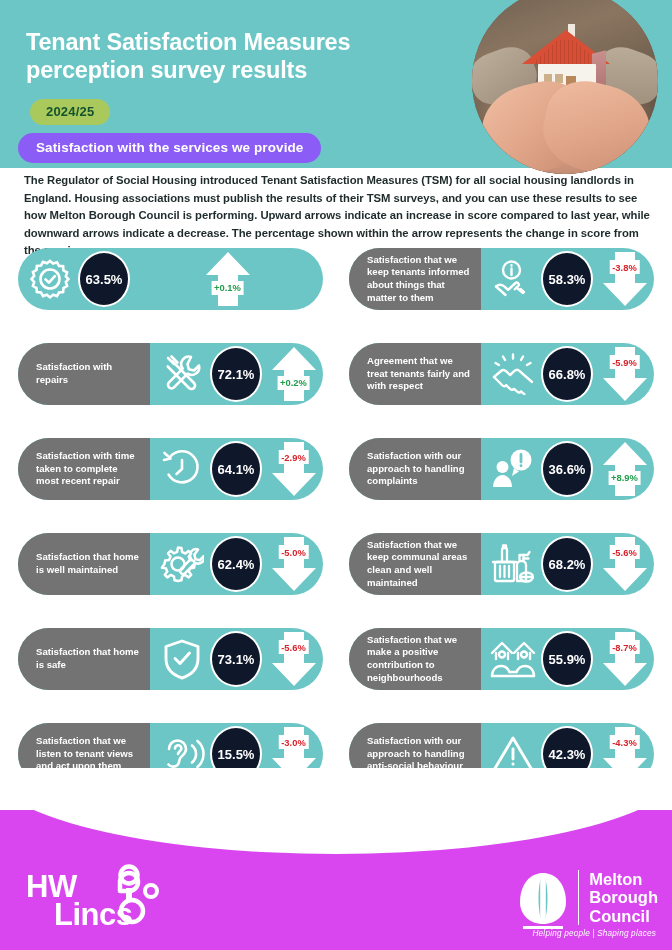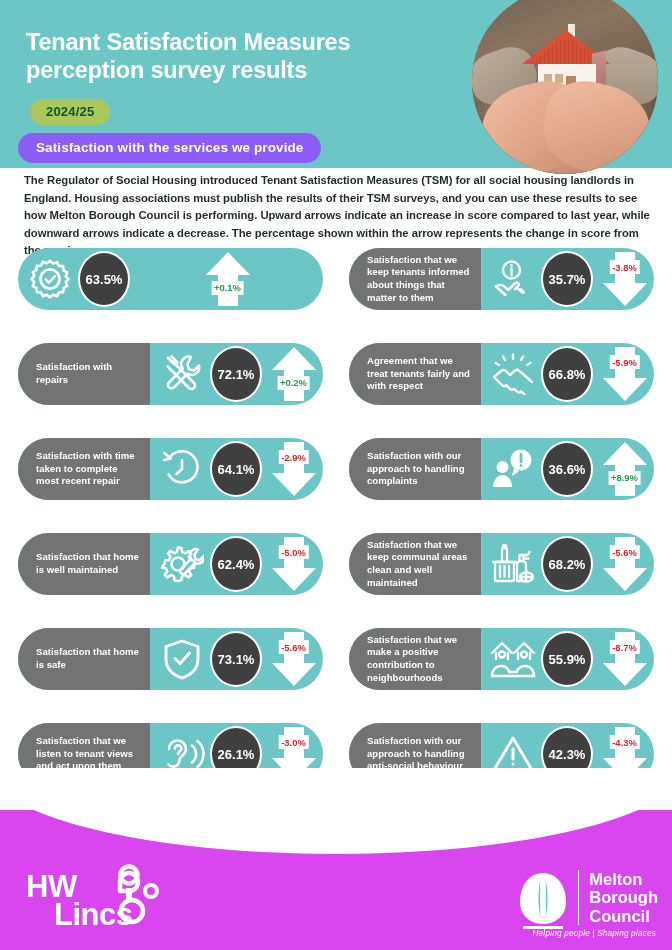--- a/index.html
+++ b/index.html
@@ -122,21 +122,21 @@
     padding-left: 6px; gap: 2px;
   }
   .card-icon {
     width: 52px; flex: 0 0 52px;
     display: flex; align-items: center; justify-content: center;
   }
   .card-icon svg { display: block; }
   .circle {
     width: 52px; height: 56px; flex: 0 0 52px;
     border: 2.5px solid #ffffff; border-radius: 50%;
-    background: #404040;
+    background: #0f172a;
     display: flex; align-items: center; justify-content: center;
     color: #ffffff; font-size: 13px; font-weight: bold;
   }
   .arrow-wrap {
     flex: 1; display: flex; align-items: center; justify-content: center;
     position: relative; height: 62px;
   }
   .arrow { position: relative; width: 46px; height: 56px; }
   .arrow svg { position: absolute; left: 0; top: 0; }
   .delta {
@@ -246,21 +246,21 @@
                   <circle cx="19.5" cy="12" r="8.5"></circle>
                   <path d="M19.5 10.5v6.5M19.5 7.3v.2"></path>
                   <path d="M4 28.5 c3-2.5 6.5-2 9 .5 l3 2.8"></path>
                   <path d="M4 28.5 l9.5 8.5"></path>
                   <path d="M16.5 31.5 l7-6.5 c1.8-1.6 4.5 1.2 2.8 2.9 l-3.6 3.4"></path>
                   <path d="M24.5 29.5 l6.5 5.5"></path>
                   <path d="M28.5 31 l3.5 3.2"></path>
                 </g>
               </svg>
             </div>
-            <div class="circle">35.7%</div>
+            <div class="circle">58.3%</div>
             <div class="arrow-wrap">
               <div class="arrow down">
                 <svg width="46" height="56" viewBox="0 0 46 56">
                   <path d="M23 55 L45 32 H33 V1 H13 V32 H1 z" fill="#ffffff"></path>
                 </svg>
                 <div class="delta">-3.8%</div>
               </div>
             </div>
           </div>
         </div>
@@ -485,21 +485,21 @@
             <div class="card-icon">
               <svg width="46" height="42" viewBox="0 0 46 42">
                 <g fill="none" stroke="#fff" stroke-width="2.6" stroke-linecap="round" stroke-linejoin="round">
                   <path d="M10 16 a8.5 8.5 0 1 1 17 0 c0 5-4.5 6.5-6 9.5-1 2-.5 4.5-2.5 6.5-2.5 2.5-7 2-9-.5"></path>
                   <path d="M16 15.5 a3.2 3.2 0 1 1 6.4 0 c0 2.5-3 2.8-3.4 5.5"></path>
                   <path d="M33 12.5 a11 11 0 0 1 0 17"></path>
                   <path d="M38.5 8 a17 17 0 0 1 0 26"></path>
                 </g>
               </svg>
             </div>
-            <div class="circle">26.1%</div>
+            <div class="circle">15.5%</div>
             <div class="arrow-wrap">
               <div class="arrow down">
                 <svg width="46" height="56" viewBox="0 0 46 56">
                   <path d="M23 55 L45 32 H33 V1 H13 V32 H1 z" fill="#ffffff"></path>
                 </svg>
                 <div class="delta">-3.0%</div>
               </div>
             </div>
           </div>
         </div>

